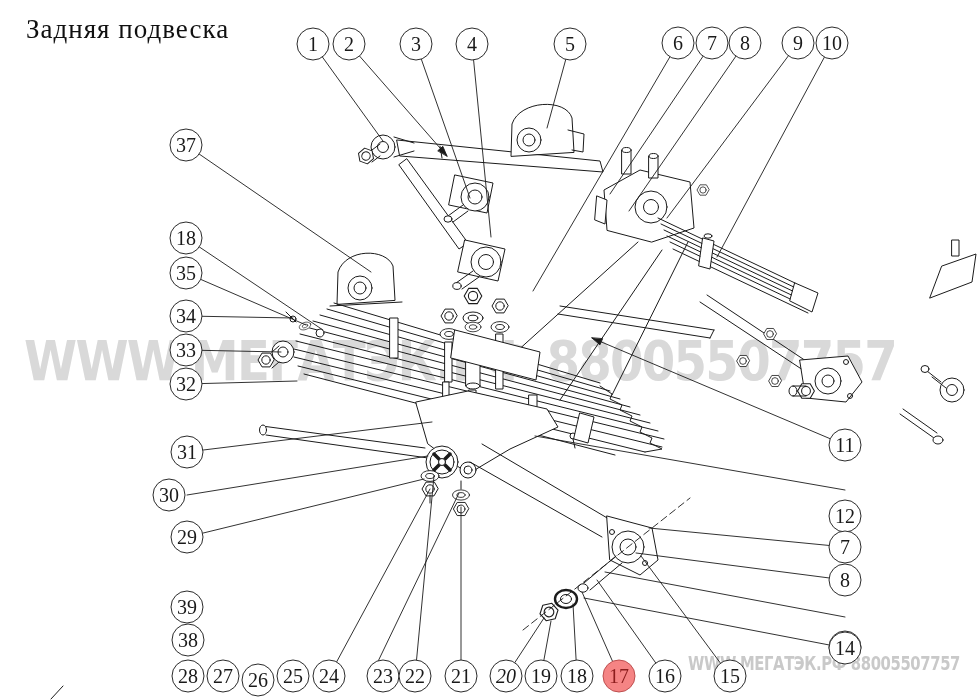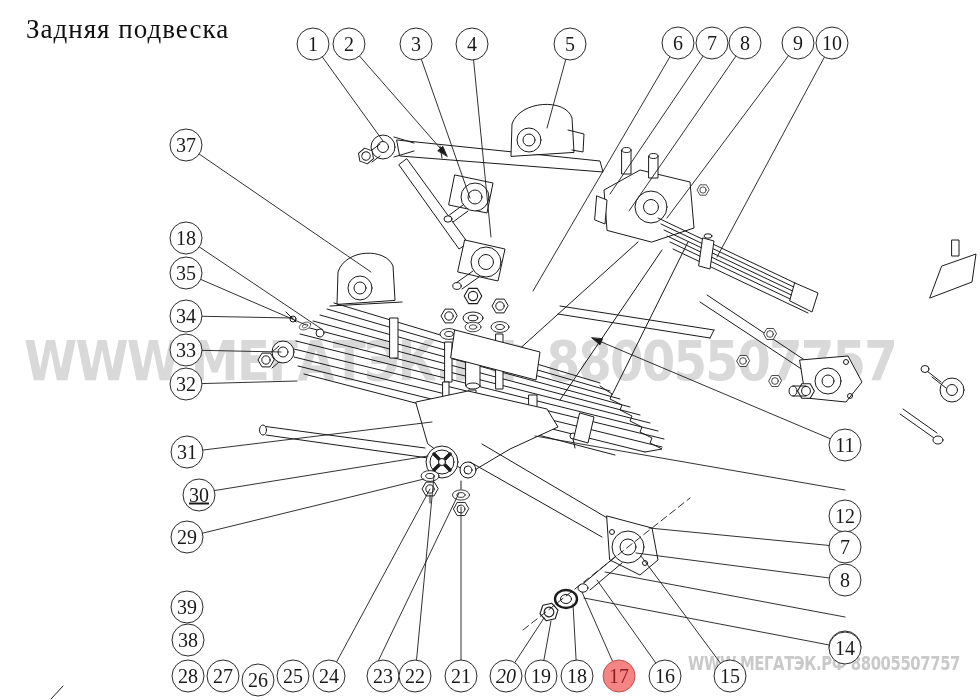--- a/index.html
+++ b/index.html
@@ -262,21 +262,21 @@
       <div class="callout" style="left: 745px; top: 43px;">8</div>
       <div class="callout" style="left: 798px; top: 43px;">9</div>
       <div class="callout" style="left: 832px; top: 43px;">10</div>
       <div class="callout" style="left: 186px; top: 145px;">37</div>
       <div class="callout" style="left: 186px; top: 238px;">18</div>
       <div class="callout" style="left: 186px; top: 273px;">35</div>
       <div class="callout" style="left: 186px; top: 316px;">34</div>
       <div class="callout" style="left: 186px; top: 350px;">33</div>
       <div class="callout" style="left: 186px; top: 384px;">32</div>
       <div class="callout" style="left: 187px; top: 452px;">31</div>
-      <div class="callout" style="left: 199px; top: 495px; text-decoration: underline;">30</div>
+      <div class="callout" style="left: 169px; top: 495px;">30</div>
       <div class="callout" style="left: 187px; top: 537px;">29</div>
       <div class="callout" style="left: 187px; top: 607px;">39</div>
       <div class="callout" style="left: 188px; top: 640px;">38</div>
       <div class="callout" style="left: 845px; top: 445px;">11</div>
       <div class="callout" style="left: 845px; top: 516px;">12</div>
       <div class="callout" style="left: 845px; top: 547px;">7</div>
       <div class="callout" style="left: 845px; top: 580px;">8</div>
       <div class="callout" style="left: 845px; top: 647px;">13</div>
       <div class="callout" style="left: 845px; top: 648px;">14</div>
       <div class="callout" style="left: 188px; top: 676px;">28</div>

